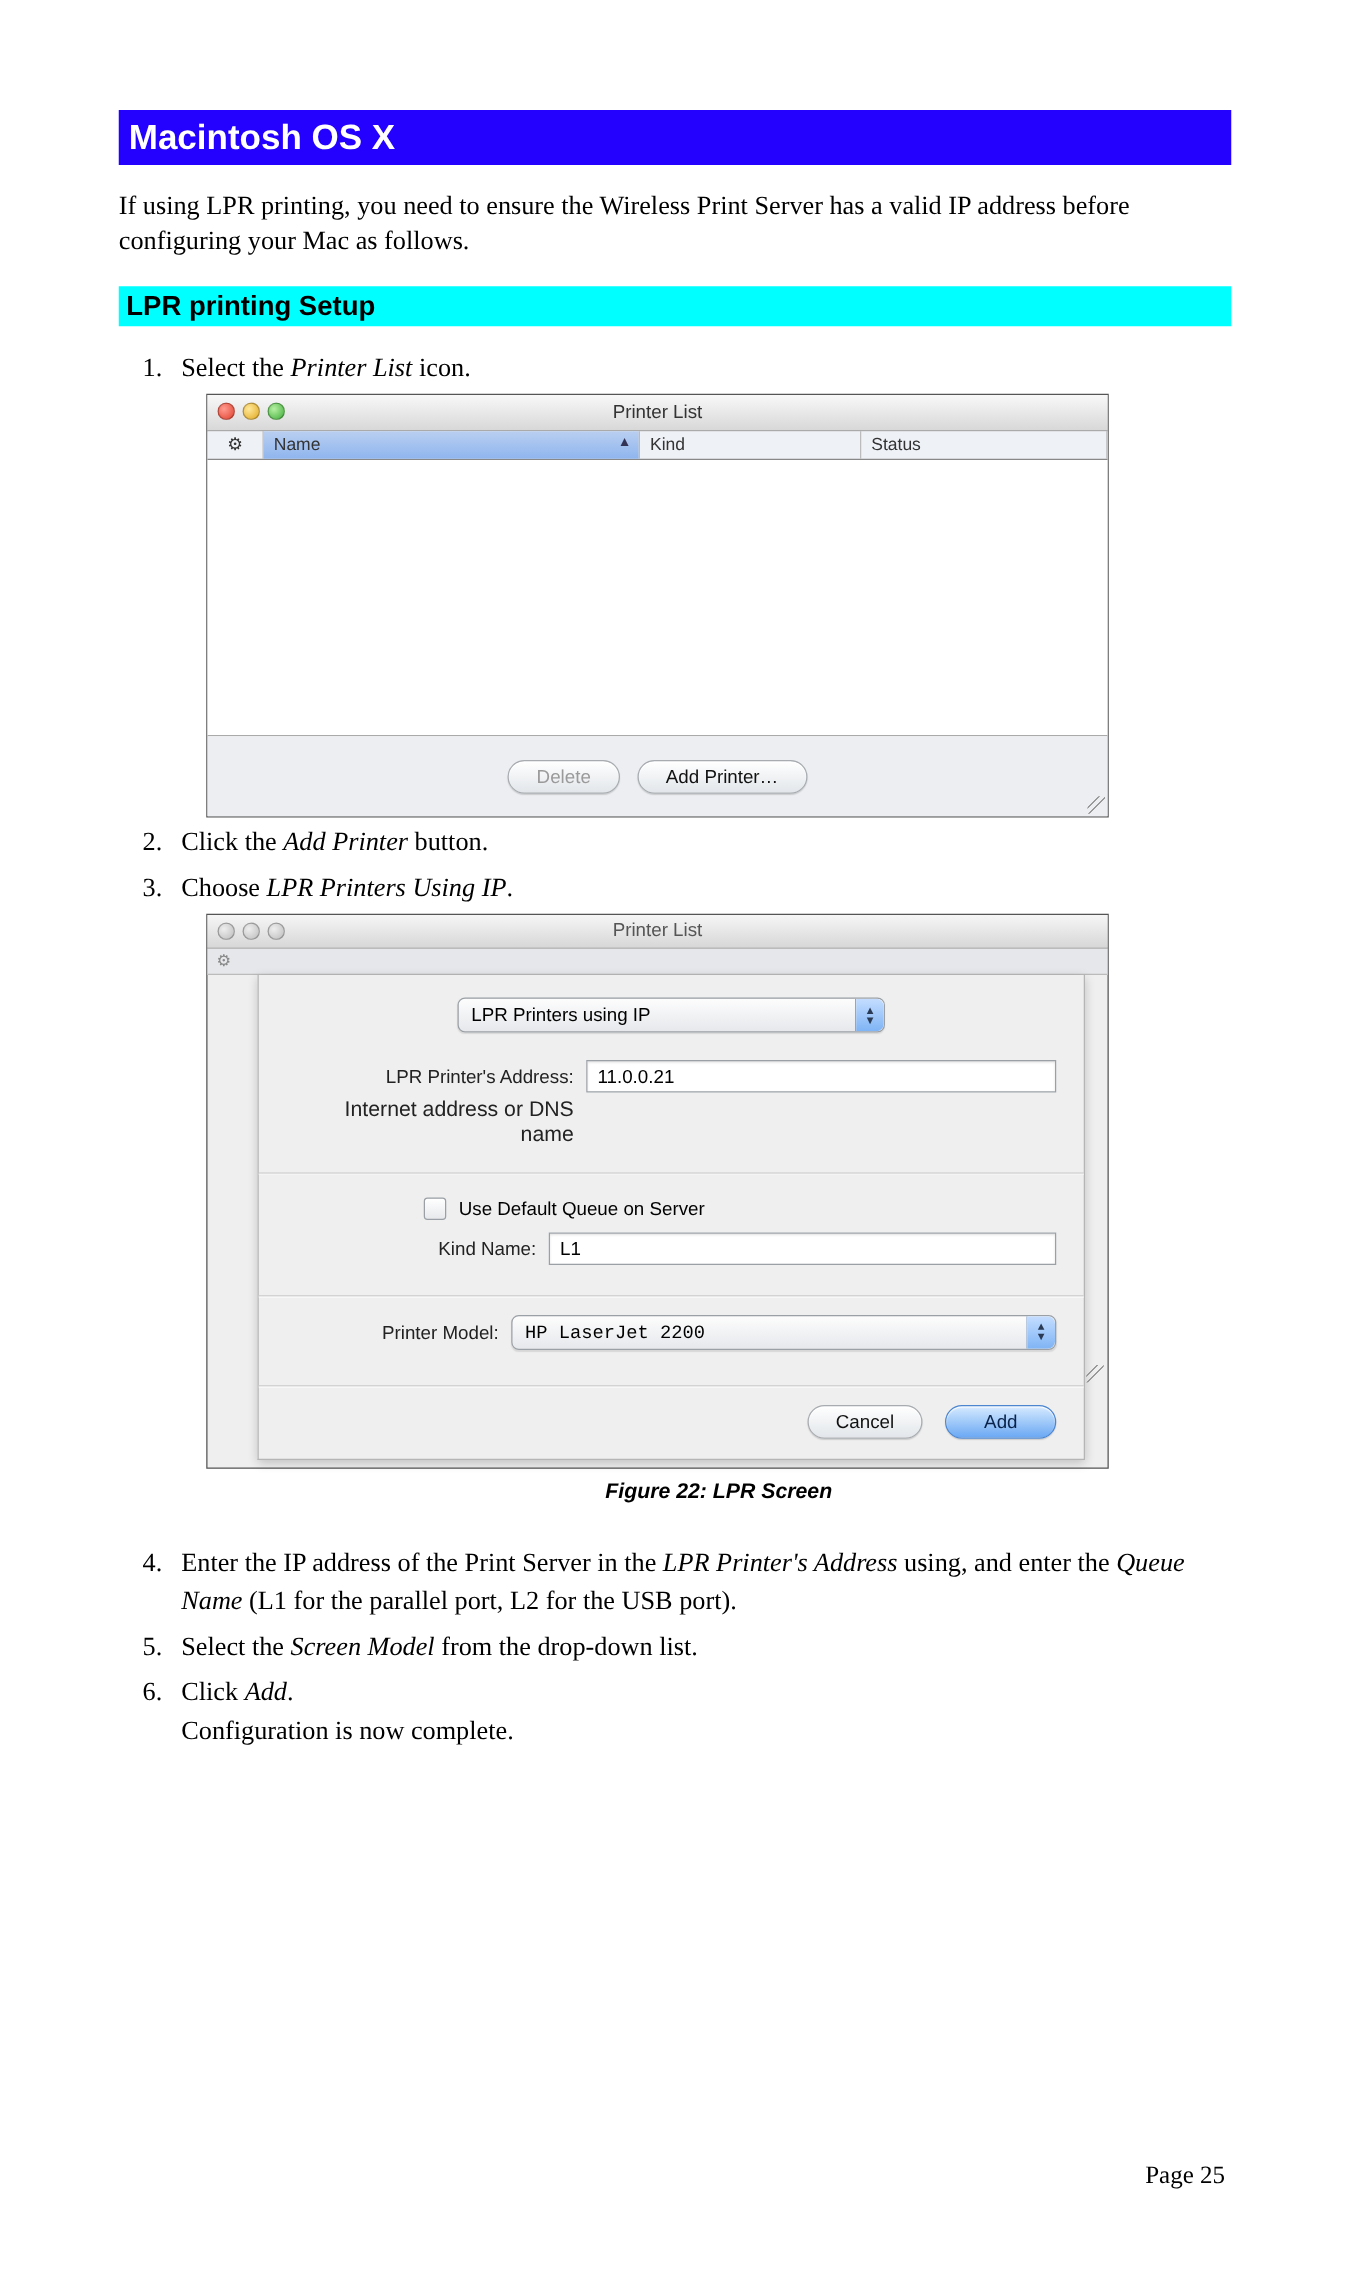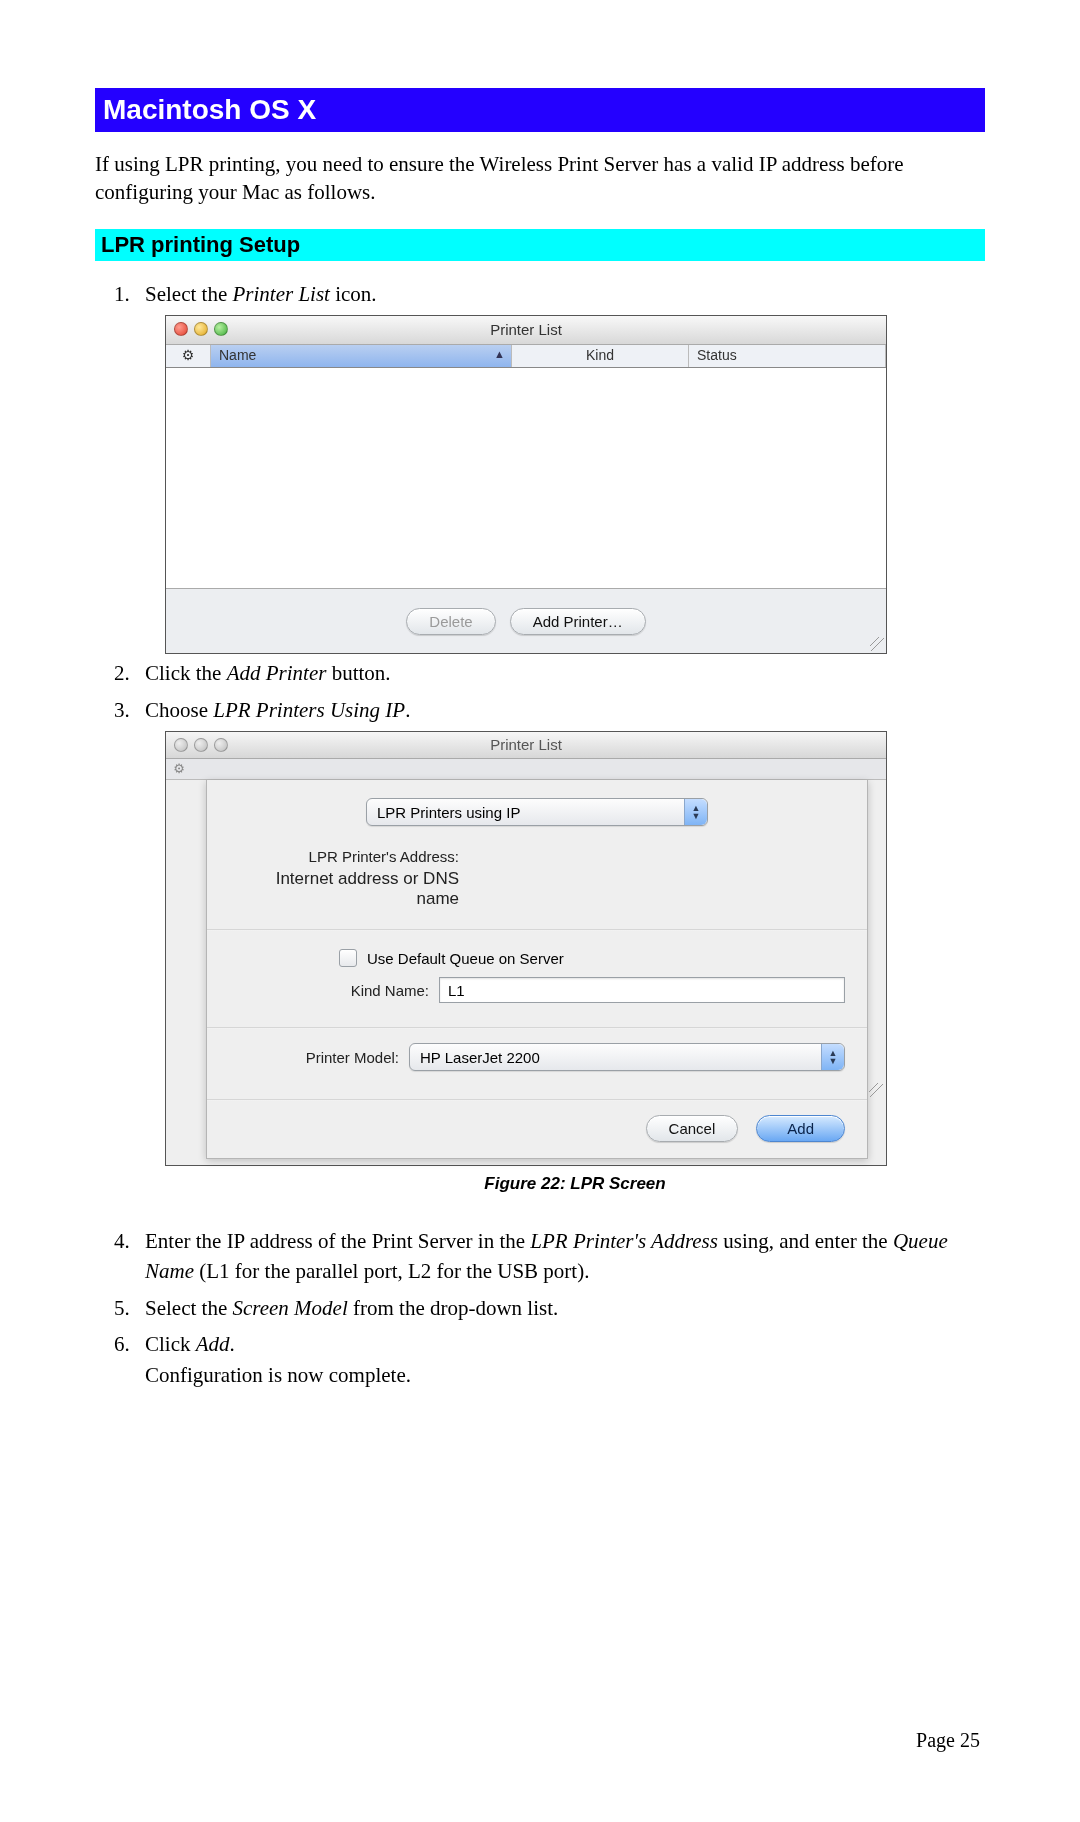--- a/index.html
+++ b/index.html
@@ -100,21 +100,21 @@
   }
   .win1-cols .c {
     border-right: 1px solid #bbb;
     padding: 2px 8px;
     font-size: 14px;
     color: #333;
   }
   .c-gear { width: 28px; text-align:center; color:#555;}
   .c-name { flex: 1; background: linear-gradient(#b9cff1,#8fb5ee); position: relative;}
   .c-name .sort { position:absolute; right:6px; top:3px; font-size:11px; color:#335;}
-  .c-kind { width: 160px; text-align: center;}
+  .c-kind { width: 160px;}
   .c-status { width: 180px; border-right: none;}
   .win1-body {
     height: 220px;
     background: #fff;
     border-bottom: 1px solid #aaa;
   }
   .win1-footer {
     height: 64px;
     background: #eceef1;
     display:flex;
@@ -300,41 +300,42 @@
       <div class="sheet">
         <div class="row" style="justify-content:center; margin-bottom:22px;">
           <div class="popup" style="width: 340px;">
             <span class="txt">LPR Printers using IP</span>
             <span class="arrows">▲<br>▼</span>
           </div>
         </div>
 
         <div class="row">
           <div class="lbl" style="width:230px;">LPR Printer's Address:</div>
+          <div class="txtin" style="flex:1;">11.0.0.21</div>
         </div>
         <div class="row" style="margin-top:-6px;">
           <div class="lbl hint" style="width:230px;">Internet address or DNS name</div>
         </div>
 
         <div class="sep"></div>
 
         <div class="row" style="padding-left:110px; gap:10px;">
           <span class="chk"></span>
           <span>Use Default Queue on Server</span>
         </div>
         <div class="row" style="margin-top:10px;">
           <div class="lbl" style="width:200px;">Kind Name:</div>
           <div class="txtin" style="flex:1;">L1</div>
         </div>
 
         <div class="sep2"></div>
 
         <div class="row">
           <div class="lbl" style="width:170px;">Printer Model:</div>
-          <div class="popup" style="flex:1;">
+          <div class="popup" style="flex:1;font-family:Liberation Mono, monospace;">
             <span class="txt">HP LaserJet 2200</span>
             <span class="arrows">▲<br>▼</span>
           </div>
         </div>
 
         <div class="sep2" style="margin-top:28px;"></div>
 
         <div class="sheet-actions">
           <span class="aqua-btn">Cancel</span>
           <span class="aqua-btn primary" style="padding-left:30px;padding-right:30px;">Add</span>

